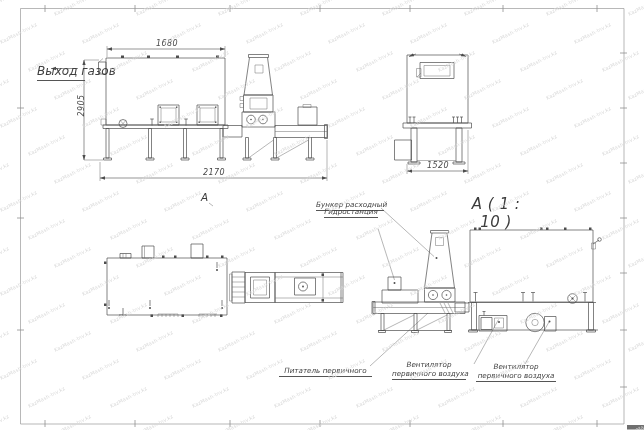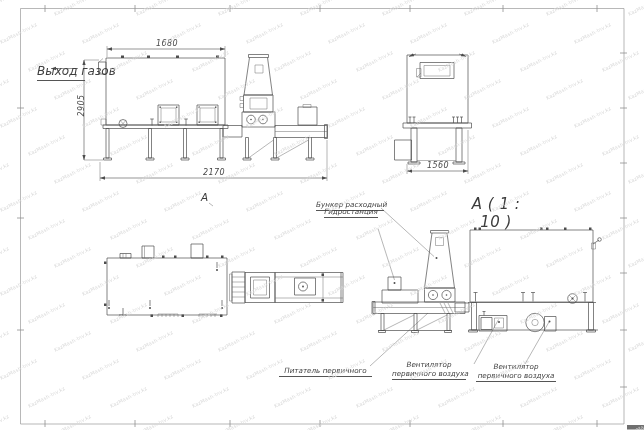--- a/index.html
+++ b/index.html
@@ -405,21 +405,21 @@
 <div class="lbl ul" style="left:37px;top:48px;width:48px;text-align:right;font-size:12px;margin-top:16px;">Выход газов</div>
 
 <div class="dimtxt" style="left:150px;top:38.5px;width:34px;">1680</div>
 
 <div class="dimtxt" style="left:64px;top:101px;width:34px;transform:rotate(-90deg);transform-origin:center;">2905</div>
 
 <div class="dimtxt" style="left:196px;top:168px;width:36px;">2170</div>
 
 <div class="viewtag" style="left:201px;top:191px;">А</div>
 
-<div class="dimtxt" style="left:420px;top:161px;width:36px;">1560</div>
+<div class="dimtxt" style="left:420px;top:161px;width:36px;">1520</div>
 
 <div class="caption" style="left:466px;top:195px;width:60px;text-align:center;">А ( 1 : 10 )</div>
 
 <div class="lbl ul" style="left:316px;top:199.5px;width:68px;">Бункер расходный</div>
 
 <div class="lbl ul" style="left:324px;top:207px;width:54px;">Гидростанция</div>
 
 <div class="lbl ul" style="left:279px;top:365.5px;width:93px;">Питатель первичного</div>
 
 <div class="lbl ul" style="left:392px;top:360px;width:74px;">

